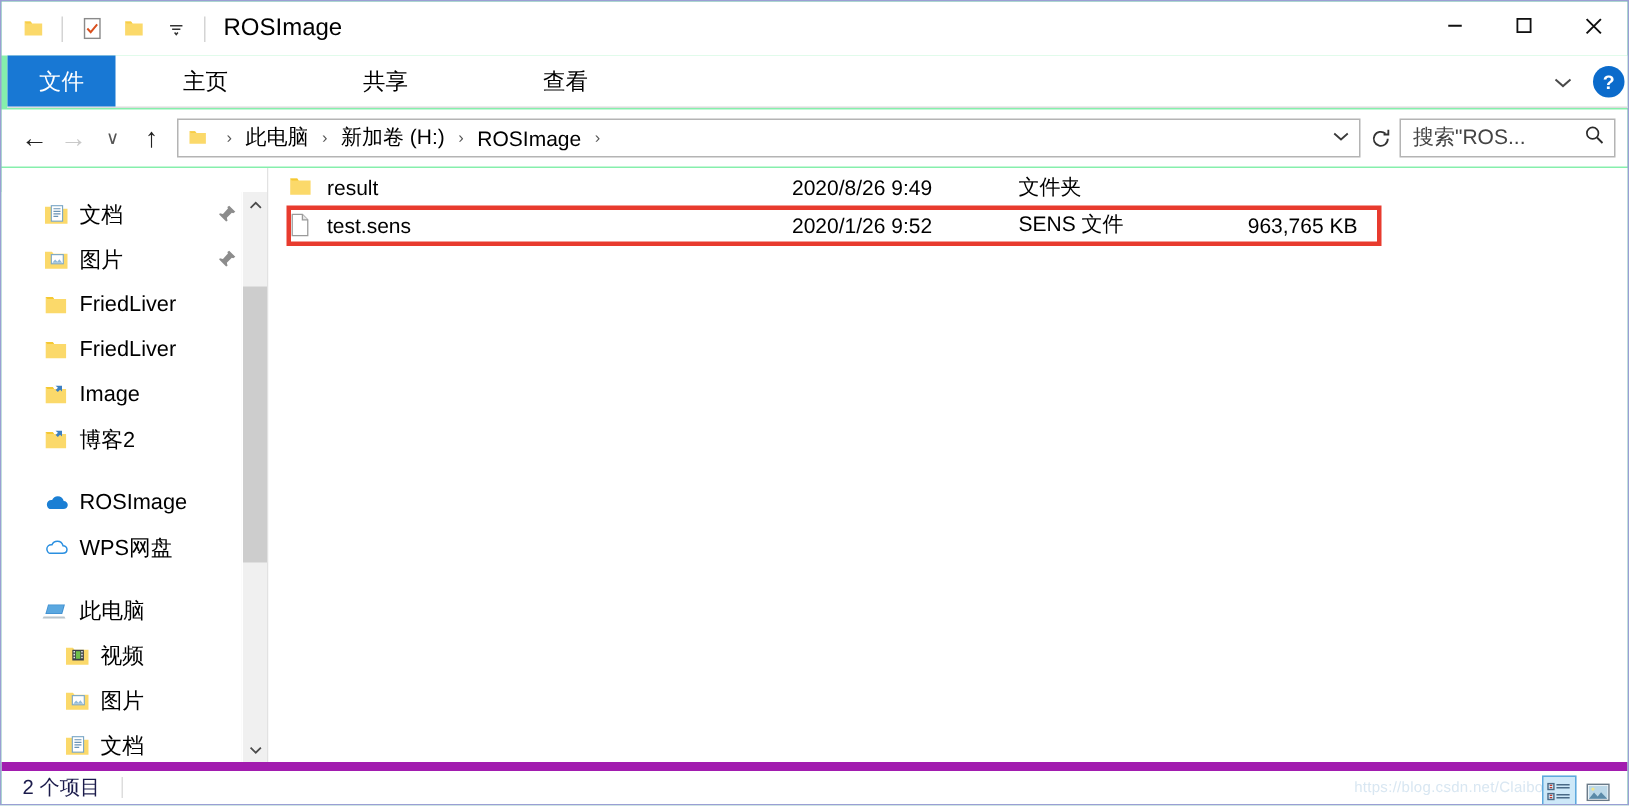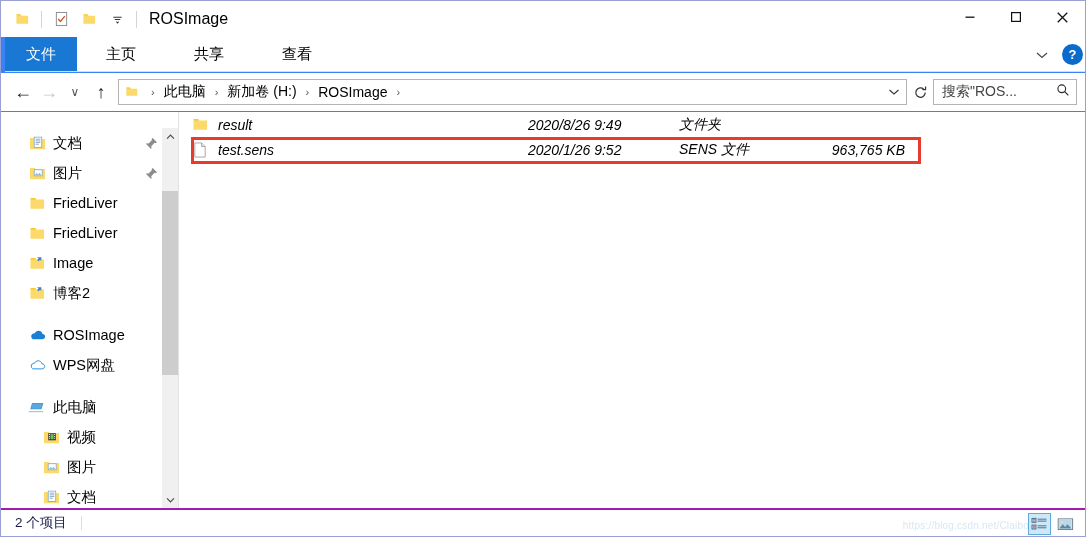--- a/index.html
+++ b/index.html
@@ -8,21 +8,21 @@
     background: #ffffff;
   }
   body {
     font-family: "Liberation Sans", "DejaVu Sans", sans-serif;
     -webkit-font-smoothing: antialiased;
   }
   #window {
     position: relative;
     width: 1086px;
     height: 537px;
-    background: #3b82f6;
+    background: #86efac;
     border: 1px solid #9a9fd4;
     box-sizing: border-box;
     overflow: hidden;
   }
 
   
   .titlebar {
     position: absolute;
     left: 0; top: 0;
     width: 100%;
@@ -83,21 +83,21 @@
     box-sizing: border-box;
     display: flex;
     align-items: stretch;
   }
   .tab {
     display: flex;
     align-items: center;
     justify-content: center;
     font-size: 15px;
     color: #000000;
-    padding: 0 18px;
+    padding: 0 34px;
     min-width: 52px;
     cursor: default;
   }
   .tab-file {
     background: #1878d4;
     color: #ffffff;
     min-width: 72px;
     padding: 0;
   }
   .ribbon-right {
@@ -336,21 +336,20 @@
   }
 
   .rows {
     position: relative;
   }
   .frow {
     height: 25px;
     display: flex;
     align-items: center;
     box-sizing: border-box;
-    font-style: italic;
   }
   .cell {
     font-size: 14px;
     color: #000000;
     box-sizing: border-box;
     display: flex;
     align-items: center;
     white-space: nowrap;
   }
   .cell-name { width: 337px; padding-left: 12px; }
@@ -378,21 +377,21 @@
     pointer-events: none;
   }
 
   
   .statusbar {
     position: absolute;
     left: 0; bottom: 0;
     width: 100%;
     height: 28px;
     background: #ffffff;
-    border-top: 2px solid #a21caf;
+    border-top: 6px solid #a21caf;
     box-sizing: border-box;
     display: flex;
     align-items: center;
   }
   .status-text {
     font-size: 13.5px;
     color: #1b1b4b;
     padding-left: 14px;
     white-space: nowrap;
   }

